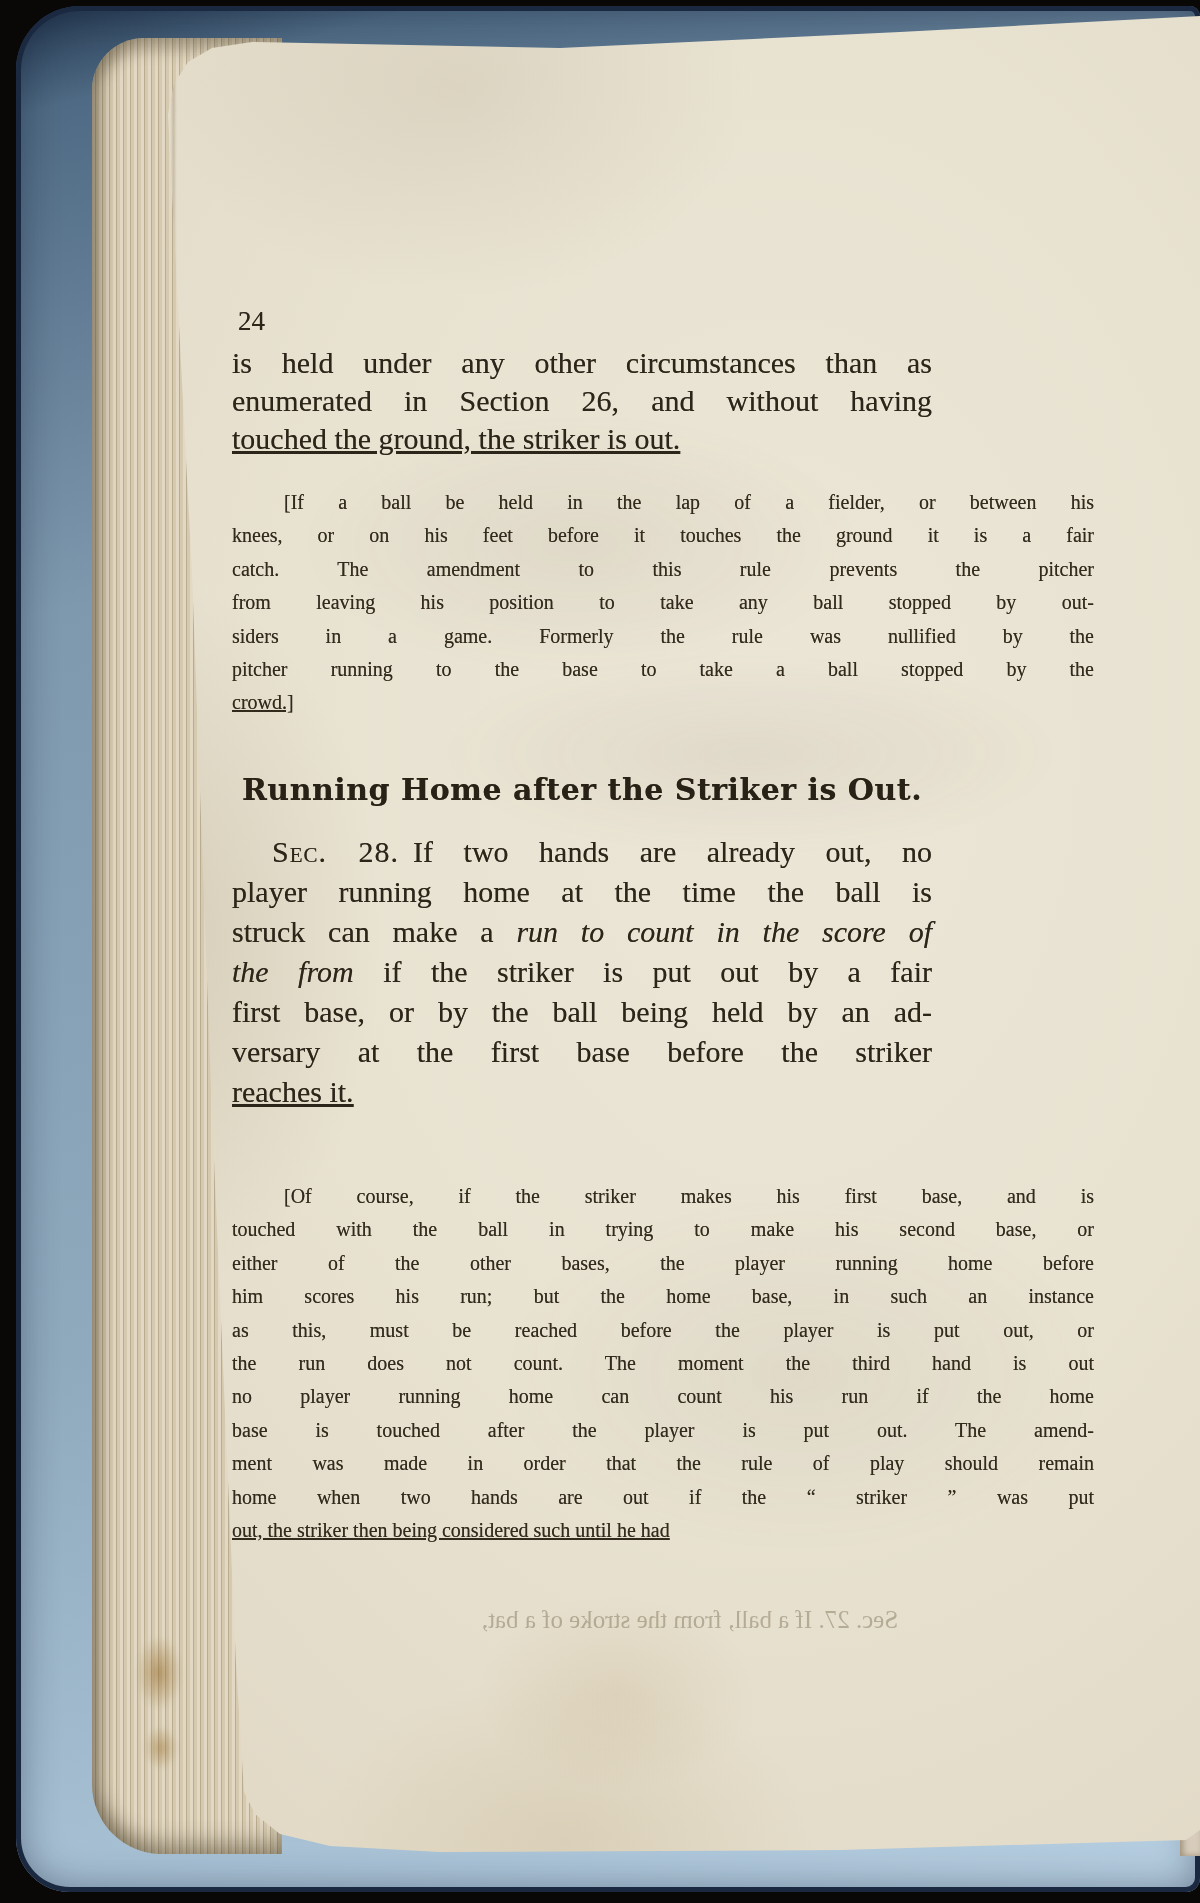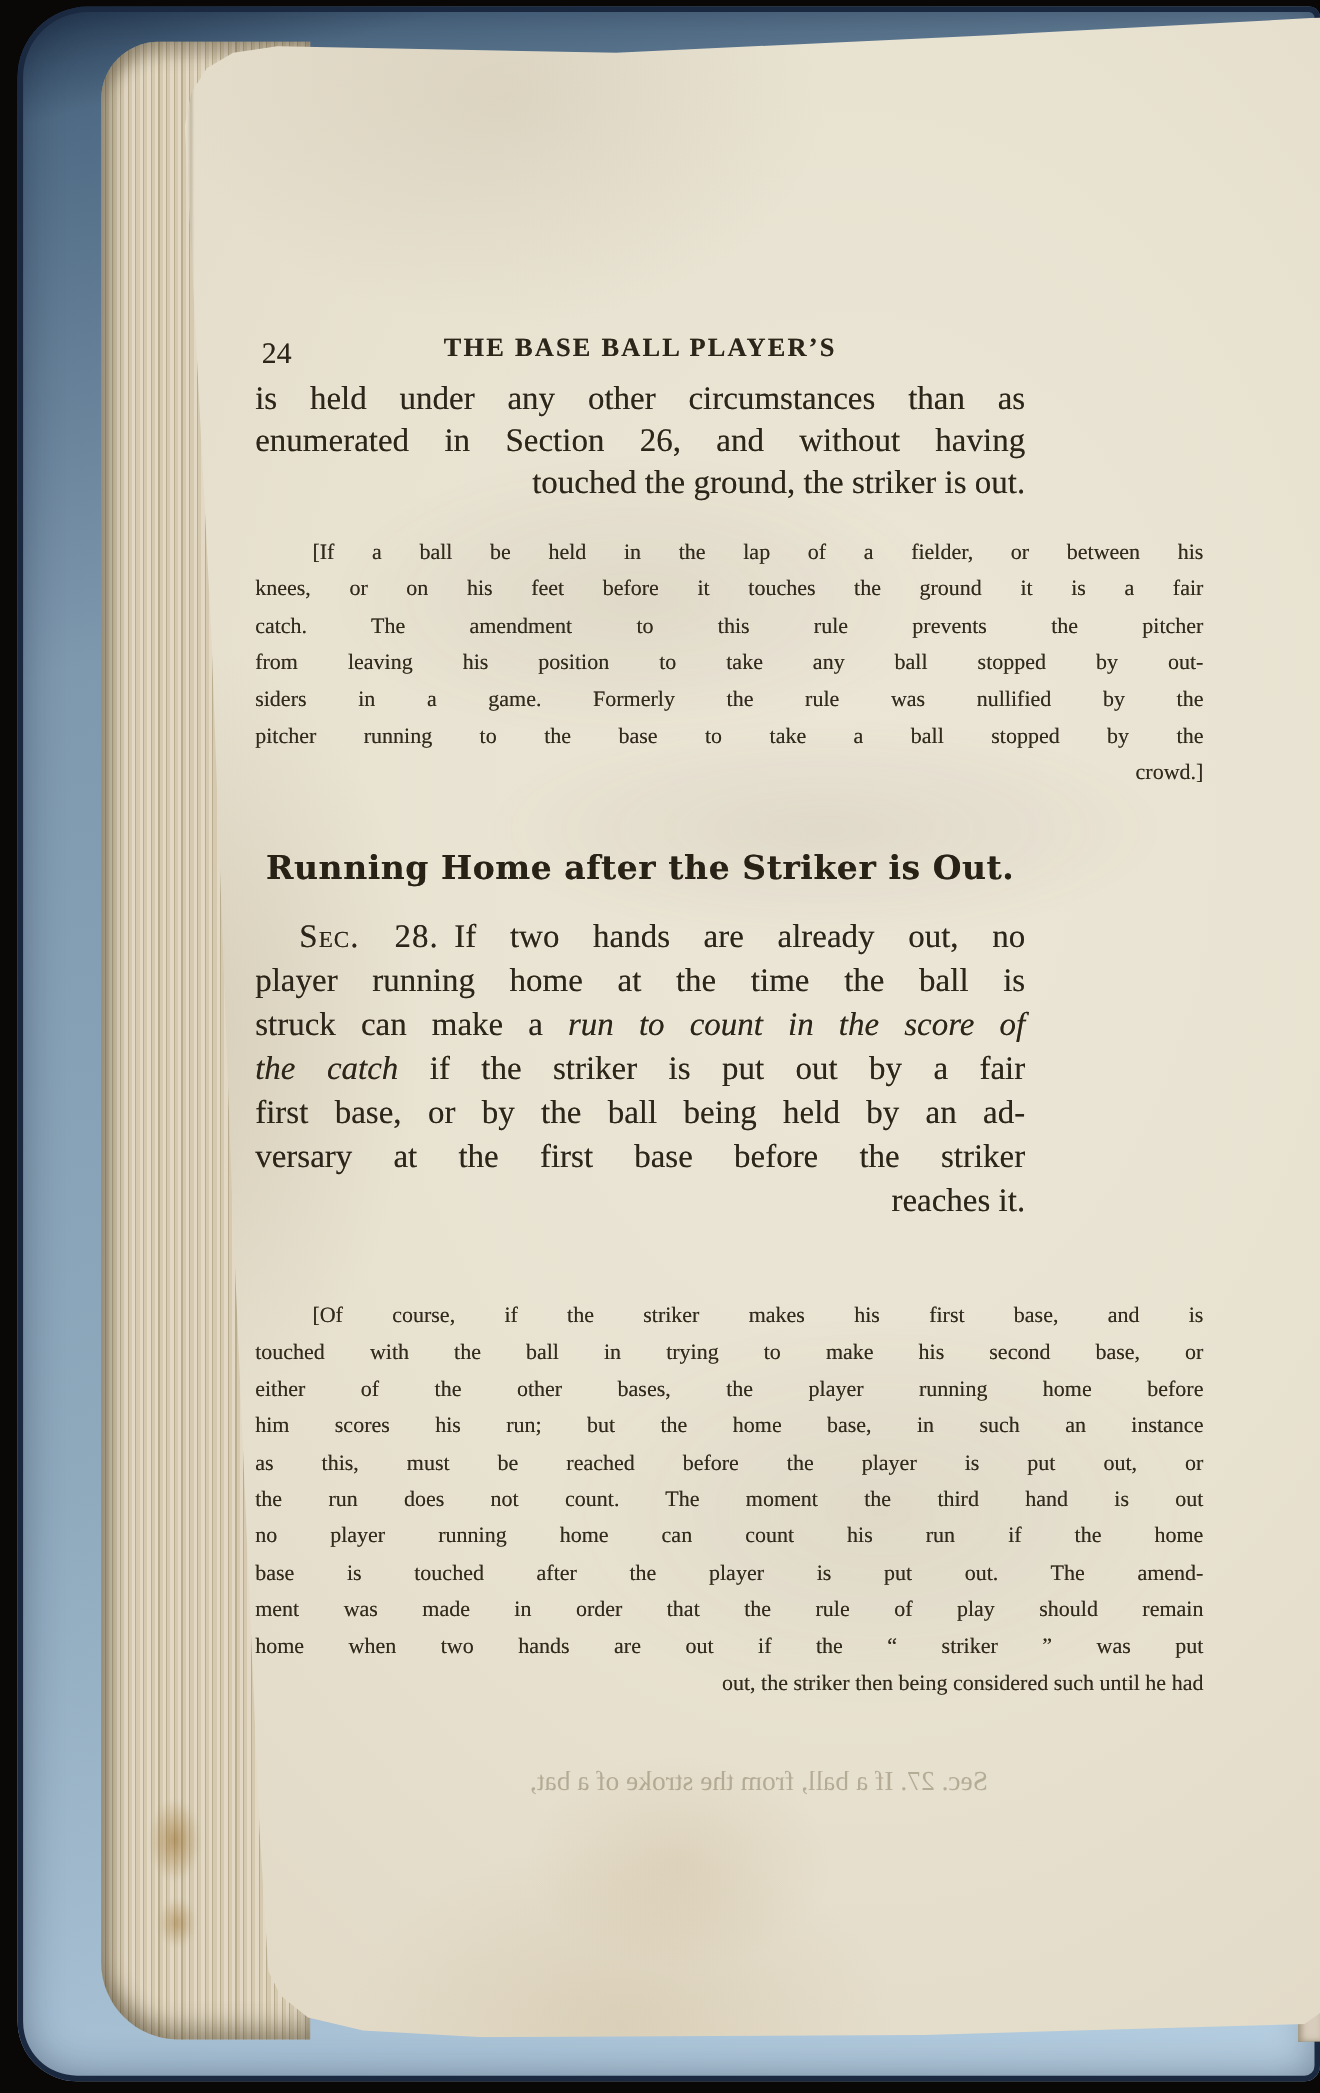--- a/index.html
+++ b/index.html
@@ -43,21 +43,21 @@
   .rtitle{position:absolute;left:0;top:0;width:100%;text-align:center;font-size:24px;font-weight:bold;
           letter-spacing:2px;color:#2c2519;}
   .para{position:absolute;left:92px;}
   .main{width:700px;font-size:30px;color:#2c2519;}
   .p1 .ln{line-height:38px;}
   .s28 .ln{line-height:40px;}
   .note{width:862px;font-size:20px;color:#322b1d;}
   .note .ln{line-height:33.4px;}
   .ln{display:block;}
   .j{text-align:justify;text-align-last:justify;}
-  .l{text-align:right;}
+  .l{text-align:left;text-decoration:underline;}
   .ind40{text-indent:40px;}
   .ind52{text-indent:52px;}
   .it{font-style:italic;}
   .seclabel{font-variant:small-caps;letter-spacing:1px;margin-right:14px;}
   .heading{position:absolute;left:92px;top:758px;width:700px;text-align:center;
            font-family:"DejaVu Serif",serif;font-weight:bold;font-size:30px;color:#282115;
            letter-spacing:0.5px;}
   .bleed{position:absolute;left:120px;top:1592px;width:860px;text-align:center;font-size:25px;
          color:rgba(100,86,58,.38);transform:scaleX(-1);filter:blur(0.7px);}
   .txt{text-shadow:0 0 0.6px rgba(44,37,25,.6);}
@@ -74,21 +74,20 @@
   <div class="underpage"></div>
 
   <div class="page">
     <div class="crease"></div>
     <div class="smudge sm1"></div>
     <div class="smudge sm2"></div>
     <div class="smudge sm3"></div>
 
     <div class="hdr">
       <span class="pagenum txt">24</span>
-      <span class="rtitle txt">THE BASE BALL PLAYER’S</span>
     </div>
 
     <div class="para main p1 txt" style="top:330px">
       <div class="ln j">is held under any other circumstances than as</div>
       <div class="ln j">enumerated in Section 26, and without having</div>
       <div class="ln l">touched the ground, the striker is out.</div>
     </div>
 
     <div class="para note txt" style="top:472px">
       <div class="ln j ind52">[If a ball be held in the lap of a fielder, or between his</div>
@@ -99,21 +98,21 @@
       <div class="ln j">pitcher running to the base to take a ball stopped by the</div>
       <div class="ln l">crowd.]</div>
     </div>
 
     <div class="heading txt">Running Home after the Striker is Out.</div>
 
     <div class="para main s28 txt" style="top:818px">
       <div class="ln j ind40"><span class="seclabel">Sec. 28.</span><span>If two hands are already out, no</span></div>
       <div class="ln j">player running home at the time the ball is</div>
       <div class="ln j"><span>struck can make a </span><span class="it">run to count in the score of</span></div>
-      <div class="ln j"><span class="it">the catch </span><span>if the striker is put out by a fair</span></div>
+      <div class="ln j"><span class="it">the from </span><span>if the striker is put out by a fair</span></div>
       <div class="ln j">first base, or by the ball being held by an ad-</div>
       <div class="ln j">versary at the first base before the striker</div>
       <div class="ln l">reaches it.</div>
     </div>
 
     <div class="para note txt" style="top:1166px">
       <div class="ln j ind52">[Of course, if the striker makes his first base, and is</div>
       <div class="ln j">touched with the ball in trying to make his second base, or</div>
       <div class="ln j">either of the other bases, the player running home before</div>
       <div class="ln j">him scores his run; but the home base, in such an instance</div>

